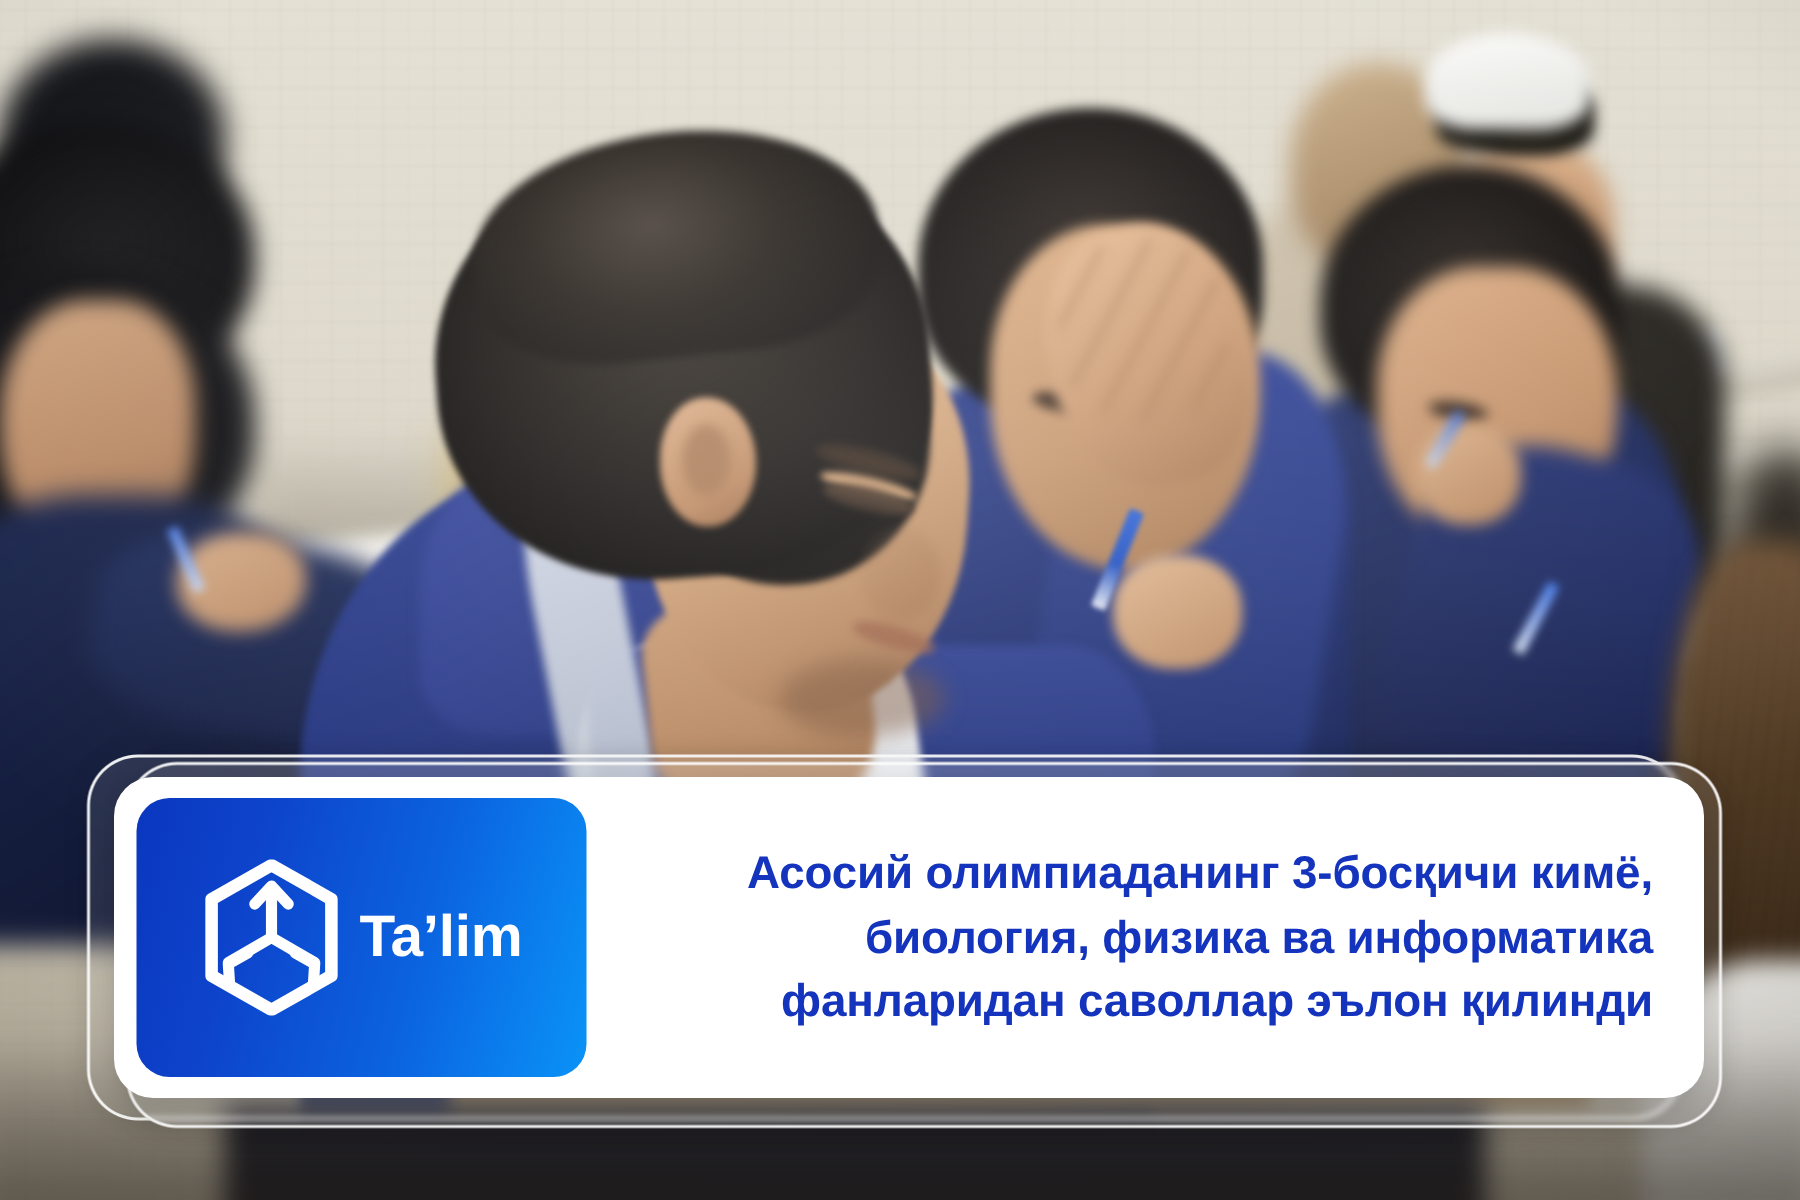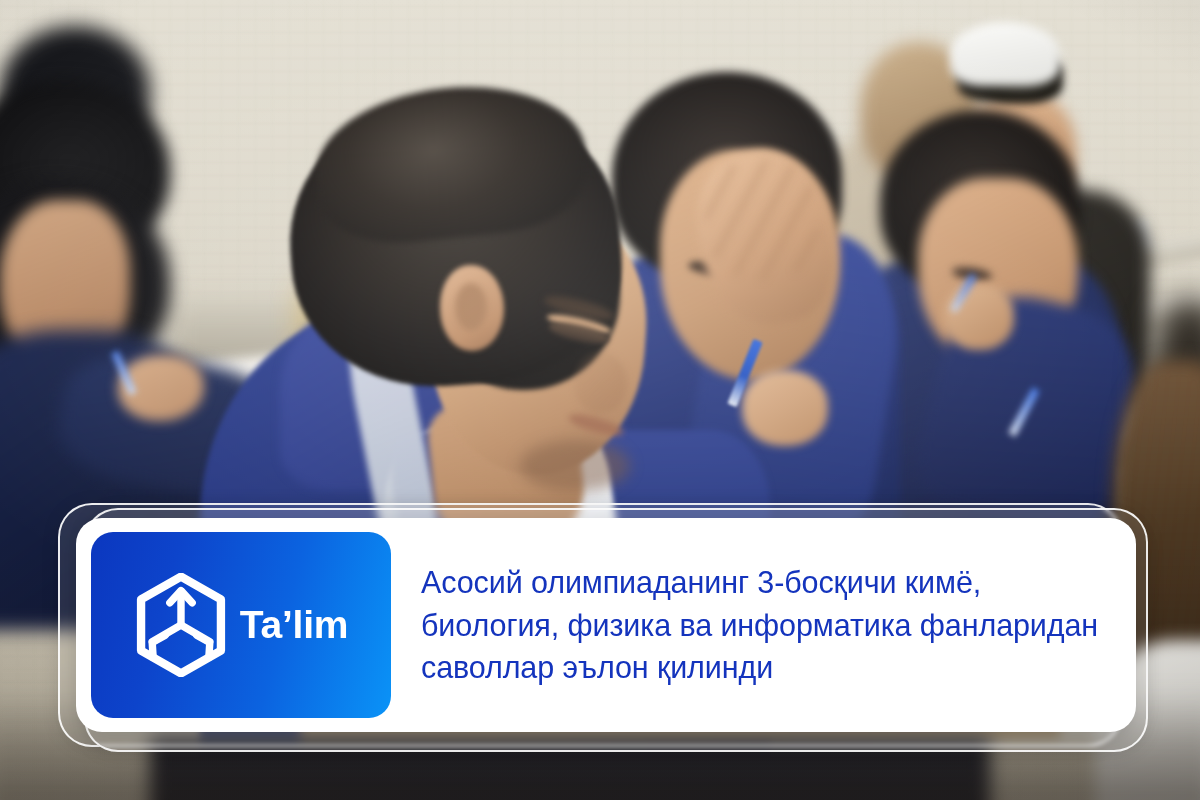--- a/index.html
+++ b/index.html
@@ -526,26 +526,26 @@
     font-size: 39px;
     font-weight: 700;
     letter-spacing: -0.2px;
     white-space: nowrap;
   }
   .logo-text .l2 { margin-top: 2px; }
 
   
   .headline {
     flex: 1 1 auto;
-    text-align: left;
+    text-align: right;
     color: #1434bd;
     font-size: 30.5px;
-    font-weight: 400;
+    font-weight: 700;
     line-height: 1.40;
-    padding: 0 34px 0 30px;
+    padding: 0 34px 0 20px;
     letter-spacing: -0.1px;
   }
 </style>
 </head>
 <body>
 
 <div id="stage">
 
   <div class="photo">
     <div class="photo-layer wall"></div>

